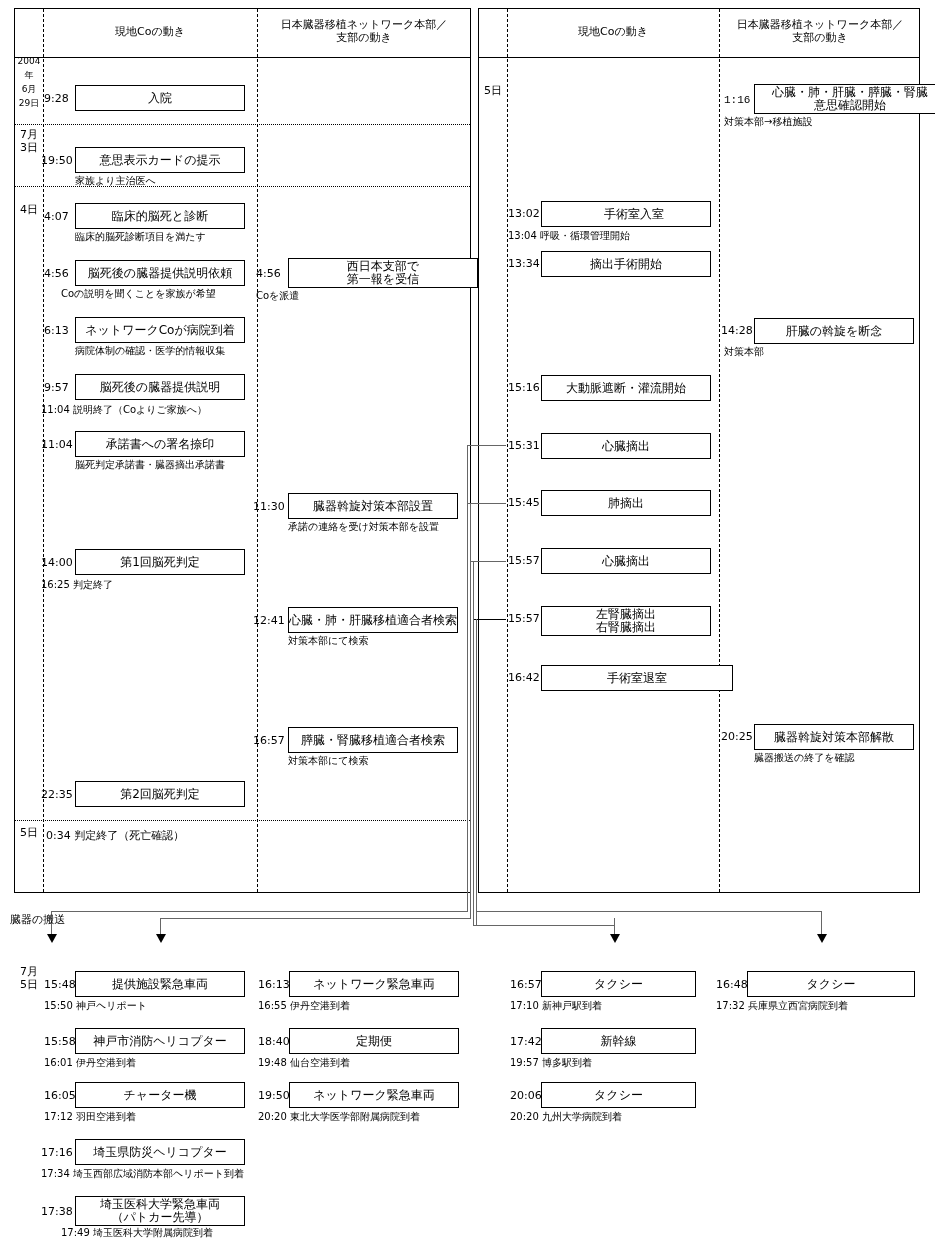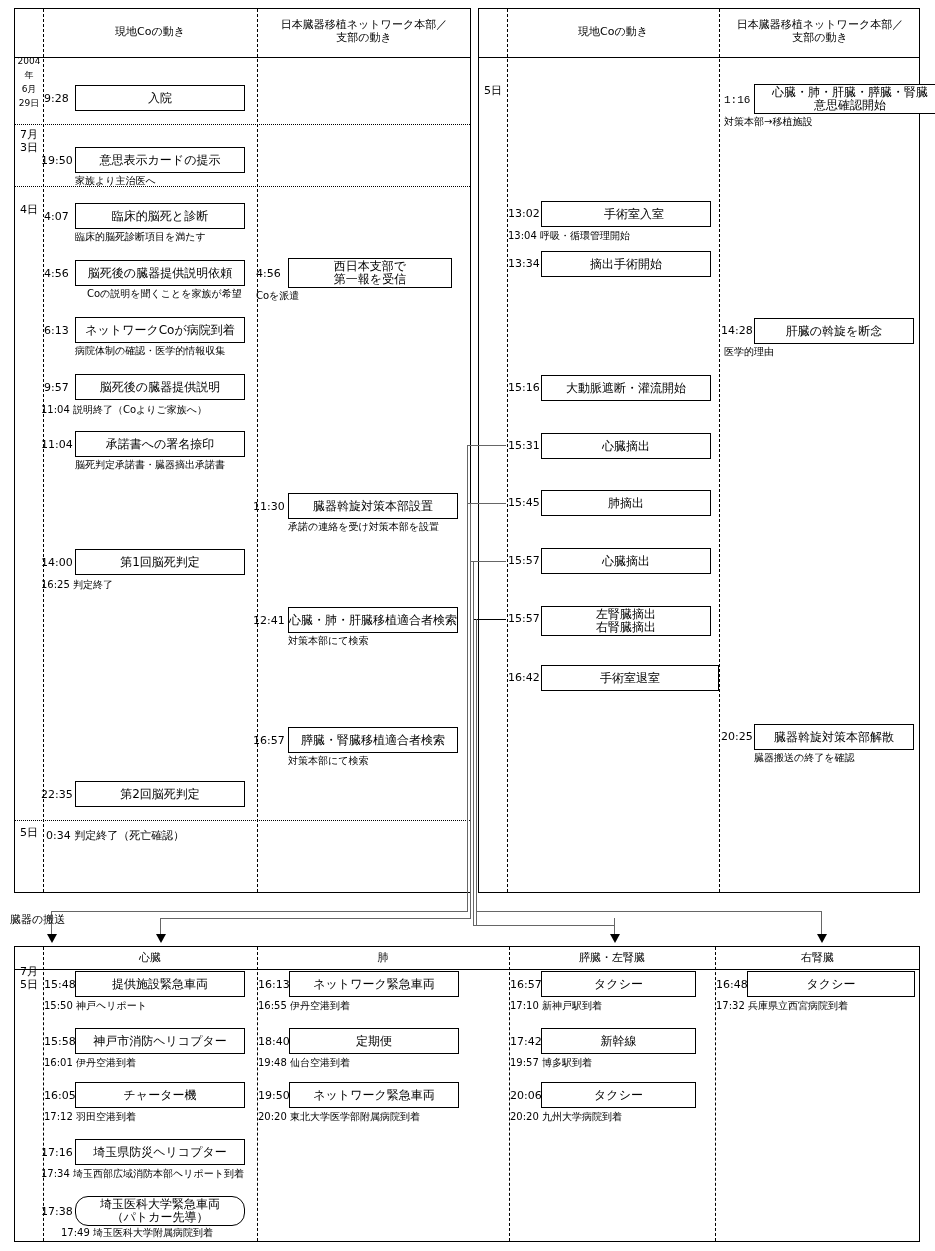--- a/index.html
+++ b/index.html
@@ -94,21 +94,21 @@
   <div class="etime" style="left:44px;top:211px;">4:07</div>
   <div class="ebox" style="left:75px;top:203px;width:170px;">
     <span>臨床的脳死と診断</span>
     </div>
   <div class="enote" style="left:75px;top:231px;">臨床的脳死診断項目を満たす</div>
 
   <div class="etime" style="left:44px;top:268px;">4:56</div>
   <div class="ebox" style="left:75px;top:260px;width:170px;">
     <span>脳死後の臓器提供説明依頼</span>
     </div>
-  <div class="enote" style="left:87px;top:288px;">Coの説明を聞くことを家族が希望</div>
+  <div class="enote" style="left:61px;top:288px;">Coの説明を聞くことを家族が希望</div>
 
   <div class="etime" style="left:44px;top:325px;">6:13</div>
   <div class="ebox" style="left:75px;top:317px;width:170px;">
     <span>ネットワークCoが病院到着</span>
     </div>
   <div class="enote" style="left:75px;top:345px;">病院体制の確認・医学的情報収集</div>
 
   <div class="etime" style="left:44px;top:382px;">9:57</div>
   <div class="ebox" style="left:75px;top:374px;width:170px;">
     <span>脳死後の臓器提供説明</span>
@@ -128,21 +128,21 @@
   <div class="enote" style="left:41px;top:579px;">16:25 判定終了</div>
 
   <div class="etime" style="left:41px;top:789px;">22:35</div>
   <div class="ebox" style="left:75px;top:781px;width:170px;">
     <span>第2回脳死判定</span>
     </div>
 
   <div class="plainrow" style="left:46px;top:829px;">0:34  判定終了（死亡確認）</div>
 
   <div class="etime" style="left:256px;top:268px;">4:56</div>
-  <div class="ebox two" style="left:288px;top:258px;width:164px;">
+  <div class="ebox two" style="left:288px;top:258px;width:190px;">
     <span>西日本支部で
 第一報を受信</span>
     </div>
   <div class="enote" style="left:256px;top:290px;">Coを派遣</div>
 
   <div class="etime" style="left:253px;top:501px;">11:30</div>
   <div class="ebox" style="left:288px;top:493px;width:170px;">
     <span>臓器斡旋対策本部設置</span>
     </div>
   <div class="enote" style="left:288px;top:521px;">承諾の連絡を受け対策本部を設置</div>
@@ -202,36 +202,36 @@
     <span>心臓摘出</span>
     </div>
 
   <div class="etime" style="left:508px;top:613px;">15:57</div>
   <div class="ebox two" style="left:541px;top:606px;width:170px;">
     <span>左腎臓摘出
 右腎臓摘出</span>
     </div>
 
   <div class="etime" style="left:508px;top:672px;">16:42</div>
-  <div class="ebox" style="left:541px;top:665px;width:178px;">
+  <div class="ebox" style="left:541px;top:665px;width:192px;">
     <span>手術室退室</span>
     </div>
 
   <div class="etime" style="left:724px;top:94px;font-family:Liberation Mono, monospace;">1:16</div>
   <div class="ebox two" style="left:754px;top:84px;width:192px;">
     <span>心臓・肺・肝臓・膵臓・腎臓
 意思確認開始</span>
     </div>
   <div class="enote" style="left:724px;top:116px;">対策本部→移植施設</div>
 
   <div class="etime" style="left:721px;top:325px;">14:28</div>
   <div class="ebox" style="left:754px;top:318px;width:160px;">
     <span>肝臓の斡旋を断念</span>
     </div>
-  <div class="enote" style="left:724px;top:346px;">医学的理由</div>
+  <div class="enote" style="left:724px;top:346px;">対策本部</div>
 
   <div class="etime" style="left:721px;top:731px;">20:25</div>
   <div class="ebox" style="left:754px;top:724px;width:160px;">
     <span>臓器斡旋対策本部解散</span>
     </div>
   <div class="enote" style="left:754px;top:752px;">臓器搬送の終了を確認</div>
 
   <div class="lineH gray" style="left:467px;top:445px;width:39px;"></div>
   <div class="lineH gray" style="left:467px;top:503px;width:39px;"></div>
   <div class="lineH gray" style="left:470px;top:561px;width:36px;"></div>
@@ -252,32 +252,20 @@
   <div class="lineV" style="left:614px;top:918px;height:18px;"></div>
   <div class="lineV" style="left:821px;top:911px;height:25px;"></div>
 
   <div class="arrowhead" style="left:47px;top:934px;"></div>
   <div class="arrowhead" style="left:156px;top:934px;"></div>
   <div class="arrowhead" style="left:610px;top:934px;"></div>
   <div class="arrowhead" style="left:817px;top:934px;"></div>
 
   <div class="section-label" style="left:10px;top:913px;">臓器の搬送</div>
 
-  <div class="panel" style="left:14px;top:946px;width:906px;height:296px;">
-    <div class="hsolid" style="top:22px;"></div>
-    <div class="vdash" style="left:28px;"></div>
-    <div class="vdash" style="left:242px;"></div>
-    <div class="vdash" style="left:494px;"></div>
-    <div class="vdash" style="left:700px;"></div>
-
-    <div class="col-title" style="left:28px;width:214px;top:4px;">心臓</div>
-    <div class="col-title" style="left:242px;width:252px;top:4px;">肺</div>
-    <div class="col-title" style="left:494px;width:206px;top:4px;">膵臓・左腎臓</div>
-    <div class="col-title" style="left:700px;width:205px;top:4px;">右腎臓</div>
-  </div>
 
   <div class="datecell" style="left:15px;width:28px;top:965px;">7月
 5日</div>
 
   <div class="etime" style="left:44px;top:979px;">15:48</div>
   <div class="ebox" style="left:75px;top:971px;width:170px;">
     <span>提供施設緊急車両</span>
     </div>
   <div class="enote" style="left:44px;top:1000px;">15:50  神戸ヘリポート</div>
 
@@ -293,21 +281,21 @@
     </div>
   <div class="enote" style="left:44px;top:1111px;">17:12  羽田空港到着</div>
 
   <div class="etime" style="left:41px;top:1147px;">17:16</div>
   <div class="ebox" style="left:75px;top:1139px;width:170px;">
     <span>埼玉県防災ヘリコプター</span>
     </div>
   <div class="enote" style="left:41px;top:1168px;">17:34  埼玉西部広域消防本部ヘリポート到着</div>
 
   <div class="etime" style="left:41px;top:1206px;">17:38</div>
-  <div class="ebox two" style="left:75px;top:1196px;width:170px;border-radius:13px;">
+  <div class="ebox two" style="left:75px;top:1196px;width:170px;">
     <span>埼玉医科大学緊急車両
 （パトカー先導）</span>
     </div>
   <div class="enote" style="left:41px;top:1227px;margin-left:20px;">17:49  埼玉医科大学附属病院到着</div>
 
   <div class="etime" style="left:258px;top:979px;">16:13</div>
   <div class="ebox" style="left:289px;top:971px;width:170px;">
     <span>ネットワーク緊急車両</span>
     </div>
   <div class="enote" style="left:258px;top:1000px;">16:55  伊丹空港到着</div>

